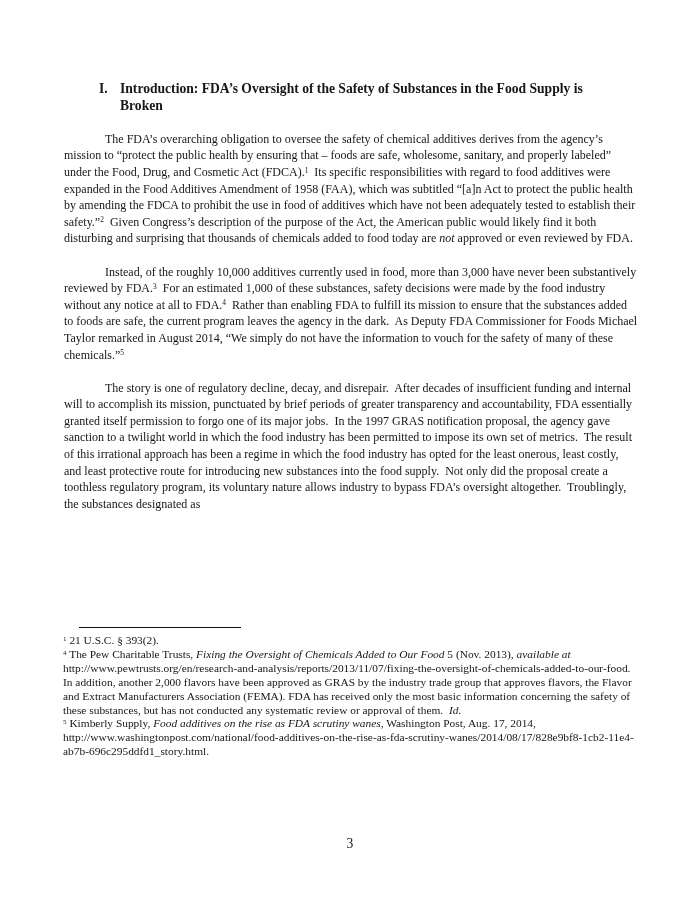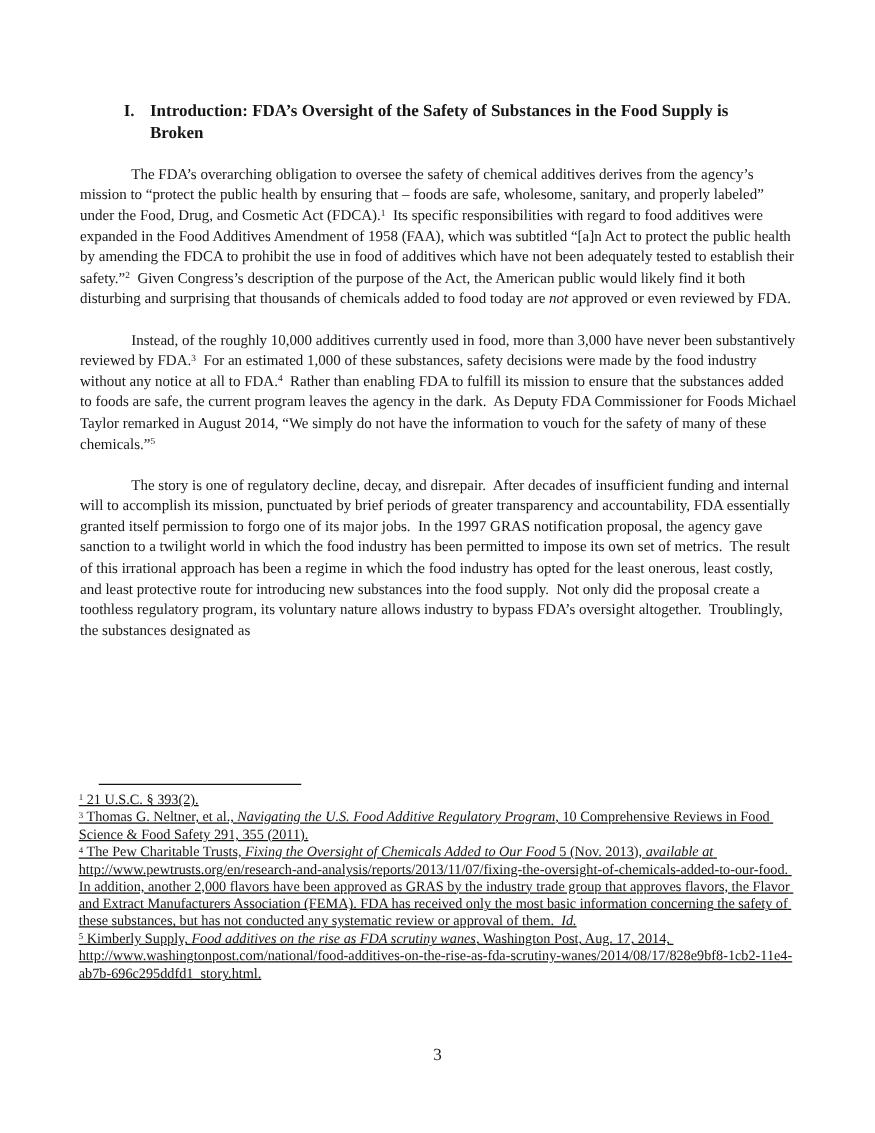--- a/index.html
+++ b/index.html
@@ -39,21 +39,20 @@
     margin: 16.6px 0 0 0;
     white-space: pre-wrap;
   }
   .footnotes {
     position: absolute;
     left: 63px;
     top: 627px;
     width: 576px;
     font-size: 11.4px;
     line-height: 13.9px;
-    text-decoration: underline;
   }
   .fn-sep {
     width: 162px;
     margin-left: 16px;
     border-top: 1.7px solid #111;
     margin-bottom: 6px;
   }
   .footnote {
     white-space: pre-wrap;
     overflow-wrap: break-word;
@@ -91,21 +90,20 @@
     <div class="para"><span>The story is one of regulatory decline, decay, and disrepair.  After decades of insufficient funding and internal will to accomplish its mission, punctuated by brief periods of greater transparency and accountability, FDA essentially granted itself permission to forgo one of its major jobs.  In the 1997 GRAS notification proposal, the agency gave sanction to a twilight world in which the food industry has been permitted to impose its own set of metrics.  The result of this irrational approach has been a regime in which the food industry has opted for the least onerous, least costly, and least protective route for introducing new substances into the food supply.  Not only did the proposal create a toothless regulatory program, its voluntary nature allows industry to bypass FDA’s oversight altogether.  Troublingly, the substances designated as</span></div>
 
   </div>
 
   <div class="footnotes">
     <div class="fn-sep"></div>
 
     <div class="footnote"><span class="run-sup">1</span><span><span> 21 U.S.C. § 393(2).</span></span></div>
 
 
-    <div class="footnote"><span class="run-sup">3</span><span><span> Thomas G. Neltner, et al., </span><span class="run-i">Navigating the U.S. Food Additive Regulatory Program</span><span>, 10 Comprehensive Reviews in Food Science &amp; Food Safety 291, 355 (2011).</span></span></div>
 
     <div class="footnote"><span class="run-sup">4</span><span><span> The Pew Charitable Trusts, </span><span class="run-i">Fixing the Oversight of Chemicals Added to Our Food</span><span> 5 (Nov. 2013), </span><span class="run-i">available at</span><span> http://www.pewtrusts.org/en/research-and-analysis/reports/2013/11/07/fixing-the-oversight-of-chemicals-added-to-our-food. In addition, another 2,000 flavors have been approved as GRAS by the industry trade group that approves flavors, the Flavor and Extract Manufacturers Association (FEMA). FDA has received only the most basic information concerning the safety of these substances, but has not conducted any systematic review or approval of them.  </span><span class="run-i">Id.</span></span></div>
 
     <div class="footnote"><span class="run-sup">5</span><span><span> Kimberly Supply, </span><span class="run-i">Food additives on the rise as FDA scrutiny wanes</span><span>, Washington Post, Aug. 17, 2014, http://www.washingtonpost.com/national/food-additives-on-the-rise-as-fda-scrutiny-wanes/2014/08/17/828e9bf8-1cb2-11e4-ab7b-696c295ddfd1_story.html.</span></span></div>
   </div>
 
   <div class="page-number">3</div>
 
 </div>
 

